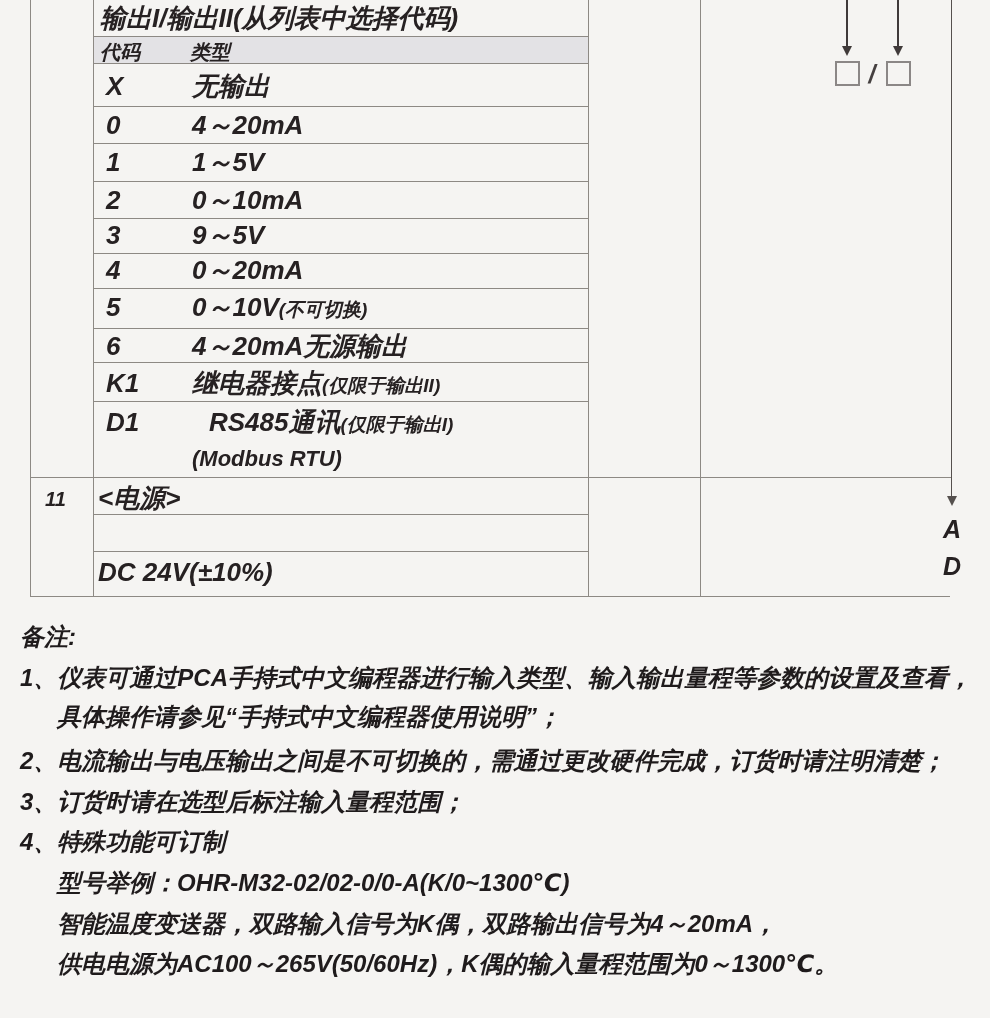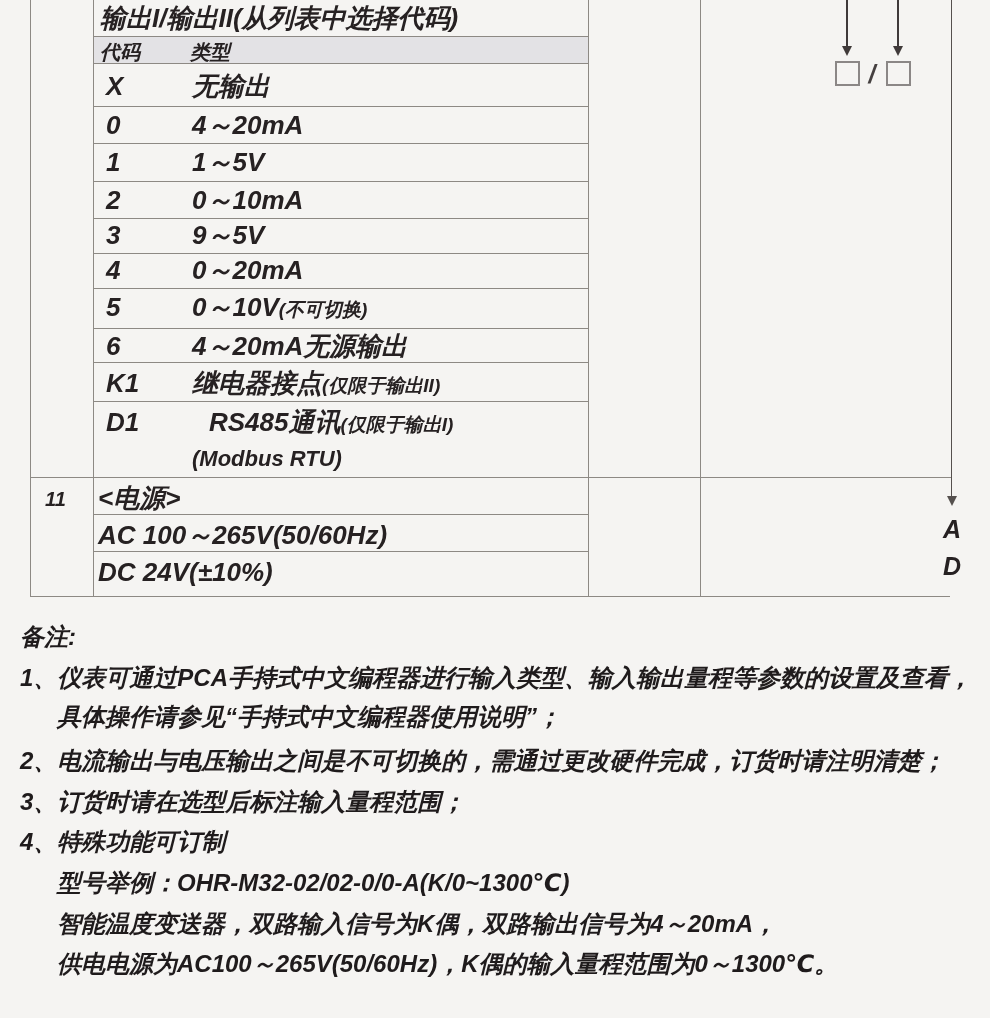--- a/index.html
+++ b/index.html
@@ -78,21 +78,20 @@
 
   <div class="t" style="left:106px;top:368px;">K1</div>
   <div class="t" style="left:192px;top:368px;"><span>继电器接点</span><span class="small">(仅限于输出II)</span></div>
 
   <div class="t" style="left:106px;top:407px;">D1</div>
   <div class="t" style="left:192px;top:407px;margin-left:17px;"><span>RS485通讯</span><span class="small">(仅限于输出I)</span></div>
   <div class="t modbus" style="left:192px;top:444px;">(Modbus RTU)</div>
 
   <div class="t hdr" style="left:45px;top:484px;text-align:center;">11</div>
   <div class="t" style="left:98px;top:483px;">&lt;电源&gt;</div>
-  <div class="t" style="left:98px;top:520px;">AC 100～265V(50/60Hz)</div>
   <div class="t" style="left:98px;top:557px;">DC 24V(±10%)</div>
 
   <div>
     <div class="arrowline" style="left:846px;top:0;height:47px;"></div>
     <div class="arrowhead" style="left:842px;top:46px;"></div>
     <div class="arrowline" style="left:897px;top:0;height:47px;"></div>
     <div class="arrowhead" style="left:893px;top:46px;"></div>
     <div class="codebox" style="left:835px;"></div>
     <div class="slash">/</div>
     <div class="codebox" style="left:886px;"></div>

